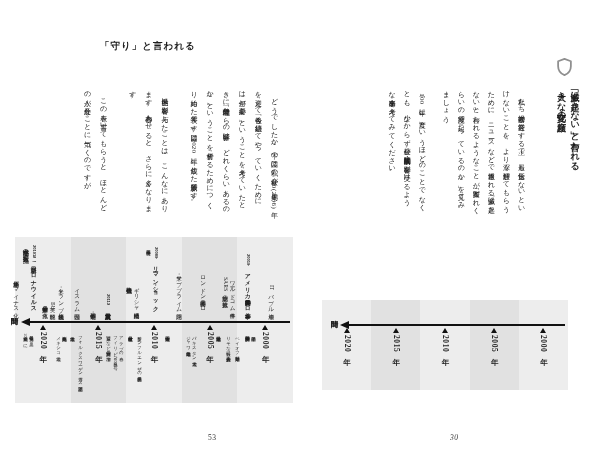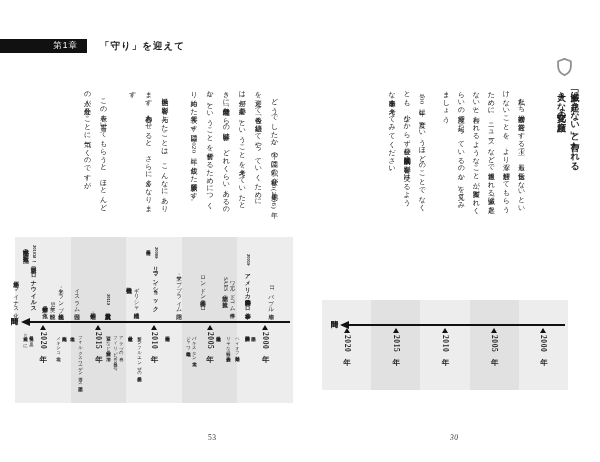--- a/index.html
+++ b/index.html
@@ -60,24 +60,21 @@
   .ev .date{font-size:4px;letter-spacing:0;}
 
   .pagenum{position:absolute;font-size:7.5px;color:#333;letter-spacing:0.5px;}
   .pn-left{left:208px;top:433px;} .pn-right{left:450px;top:433px;font-style:italic;}
 </style>
 </head>
 <body>
 
 <div class="book">
 
-  <div class="chapter-bar">
-    <span>第1章</span>
-  </div>
-  <div class="chapter-title">「守り」を迎えて</div>
+  <div class="chapter-title">「守り」と言われる</div>
 
   <section>
     <span class="shield">
       <svg width="17" height="20" viewBox="0 0 20 22" aria-hidden="true">
         <path d="M10 1.5 L17.5 4.2 V10 C17.5 15.2 14.2 18.8 10 20.5 C5.8 18.8 2.5 15.2 2.5 10 V4.2 Z" fill="none" stroke="#8f8f8f" stroke-width="2.1" stroke-linejoin="round"></path>
       </svg>
     </span>
     <div class="r-heading">
       <p>「滅多に起きない」と言われる</p>
       <p>大きな変化の頻度</p>

